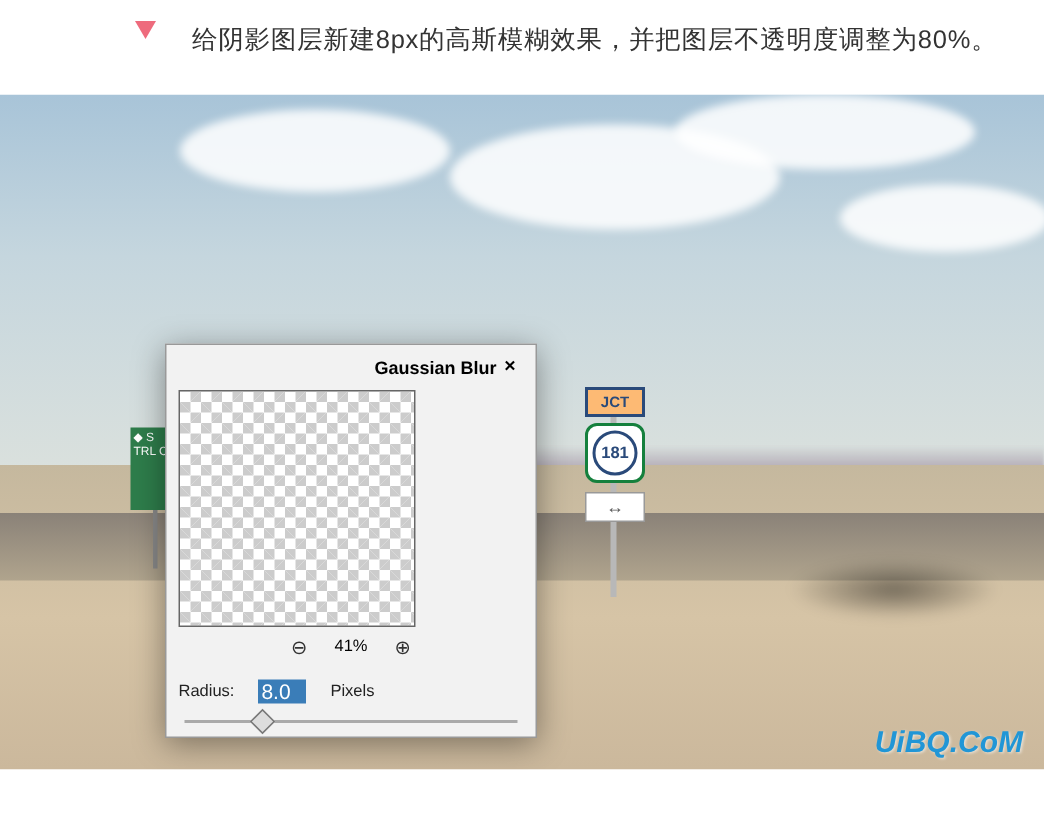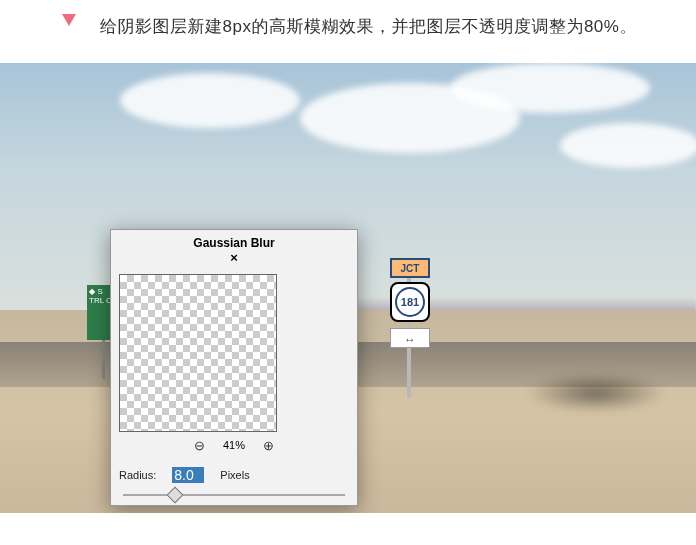--- a/index.html
+++ b/index.html
@@ -7,20 +7,21 @@
     width: 696px;
     height: 545px;
     font-family: "Microsoft YaHei", sans-serif;
     background: #fff;
     position: relative;
     overflow: hidden;
   }
   .instruction-block {
     padding: 12px 28px 20px 60px;
     position: relative;
+    margin-left: 28px;
   }
   .triangle {
     position: absolute;
     left: 62px;
     top: 14px;
     width: 0; height: 0;
     border-left: 7px solid transparent;
     border-right: 7px solid transparent;
     border-top: 12px solid #ee6b7d;
   }
@@ -99,21 +100,21 @@
     font-size: 10px; font-weight: bold;
     color: #2a4a7a;
     text-align: center;
     line-height: 18px;
   }
   .sign-181 {
     position: absolute;
     top: 24px; left: 5px;
     width: 40px; height: 40px;
     background: #fff;
-    border: 2px solid #000000;
+    border: 2px solid #15803d;
     border-radius: 8px;
     display: flex; align-items:center; justify-content:center;
   }
   .sign-181-inner {
     width: 30px; height: 30px;
     border: 2px solid #2a4a7a;
     border-radius: 50%;
     font-size: 11px; font-weight: bold;
     color: #2a4a7a;
     display: flex; align-items:center; justify-content:center;
@@ -150,27 +151,26 @@
     left: 110px; top: 166px;
     width: 248px;
     background: #f2f2f2;
     border: 1px solid #999;
     box-shadow: 0 4px 20px rgba(0,0,0,0.4);
     font-family: Tahoma, Arial, sans-serif;
     font-size: 11px;
   }
   .dialog-title {
     display: flex;
-    justify-content: flex-start;
+    justify-content: flex-end;
     align-items: center;
     padding: 6px 8px;
     font-weight: bold;
     font-size: 12px;
     color: #000;
-    flex-direction: column;
   }
   .dialog-close {
     width: 18px; height: 18px;
     text-align: center;
     line-height: 16px;
     font-size: 13px;
     cursor: pointer;
   }
   .dialog-body {
     display: flex;
@@ -338,13 +338,14 @@
       <span>Radius:</span>
       <input class="radius-input" value="8.0" style="">
       <span>Pixels</span>
     </div>
     <div class="slider-row">
       <div class="slider-track"></div>
       <div class="slider-thumb"></div>
     </div>
   </div>
 
+  <div class="watermark">UiBQ.CoM</div>
 </div>
 
 </body></html>

